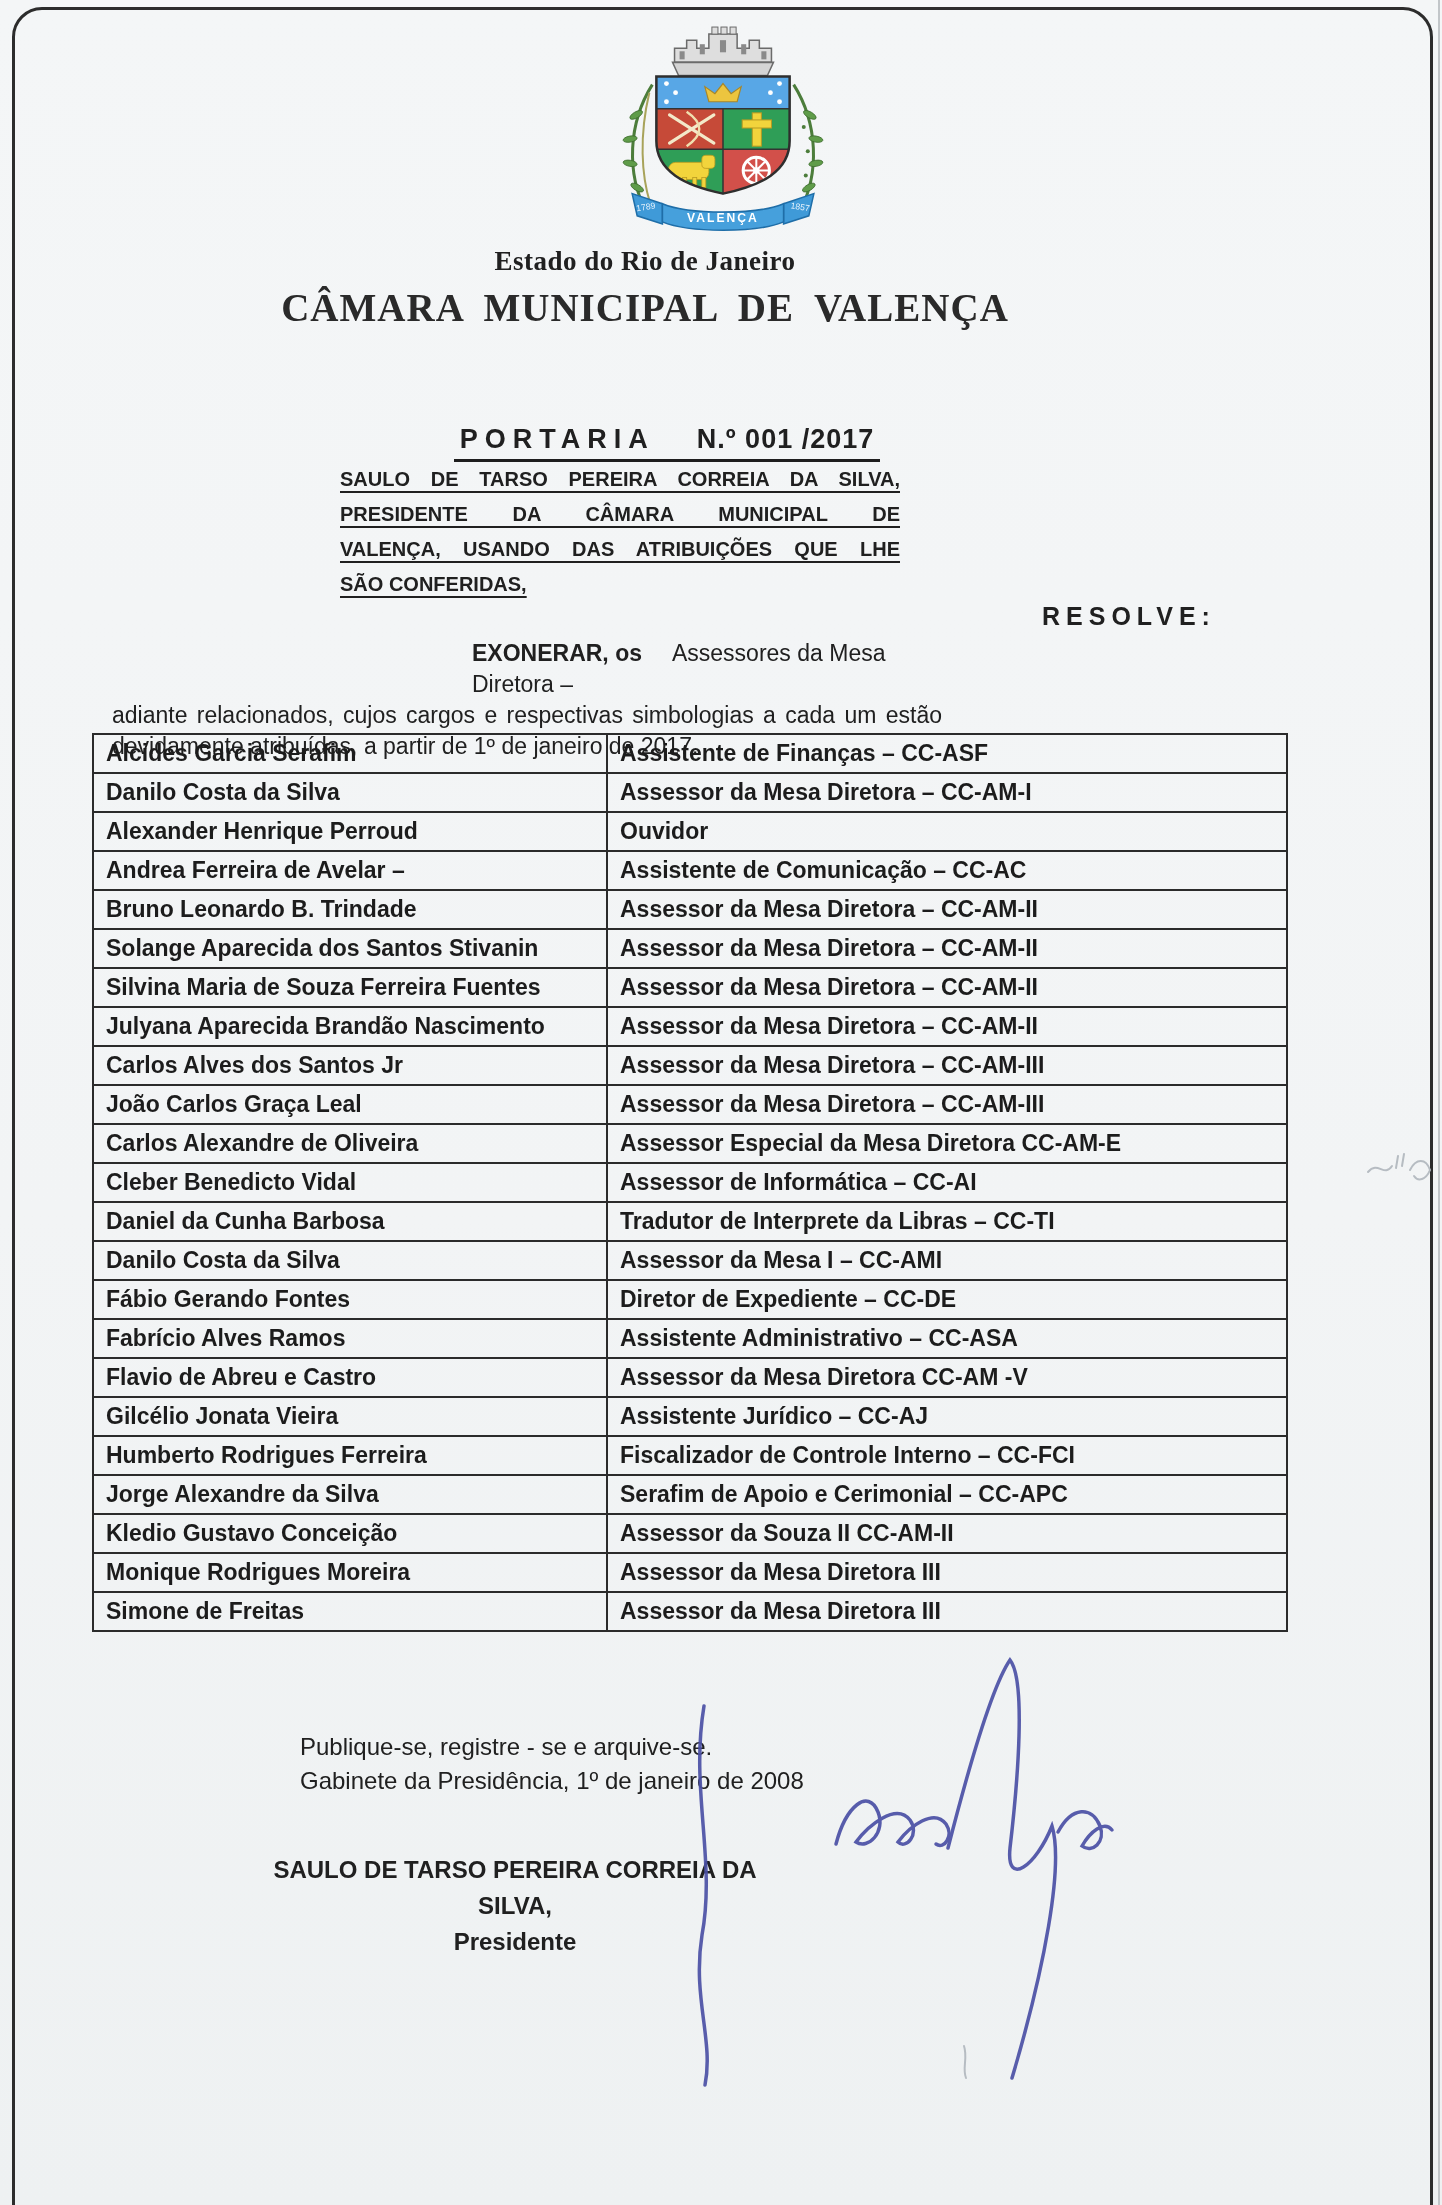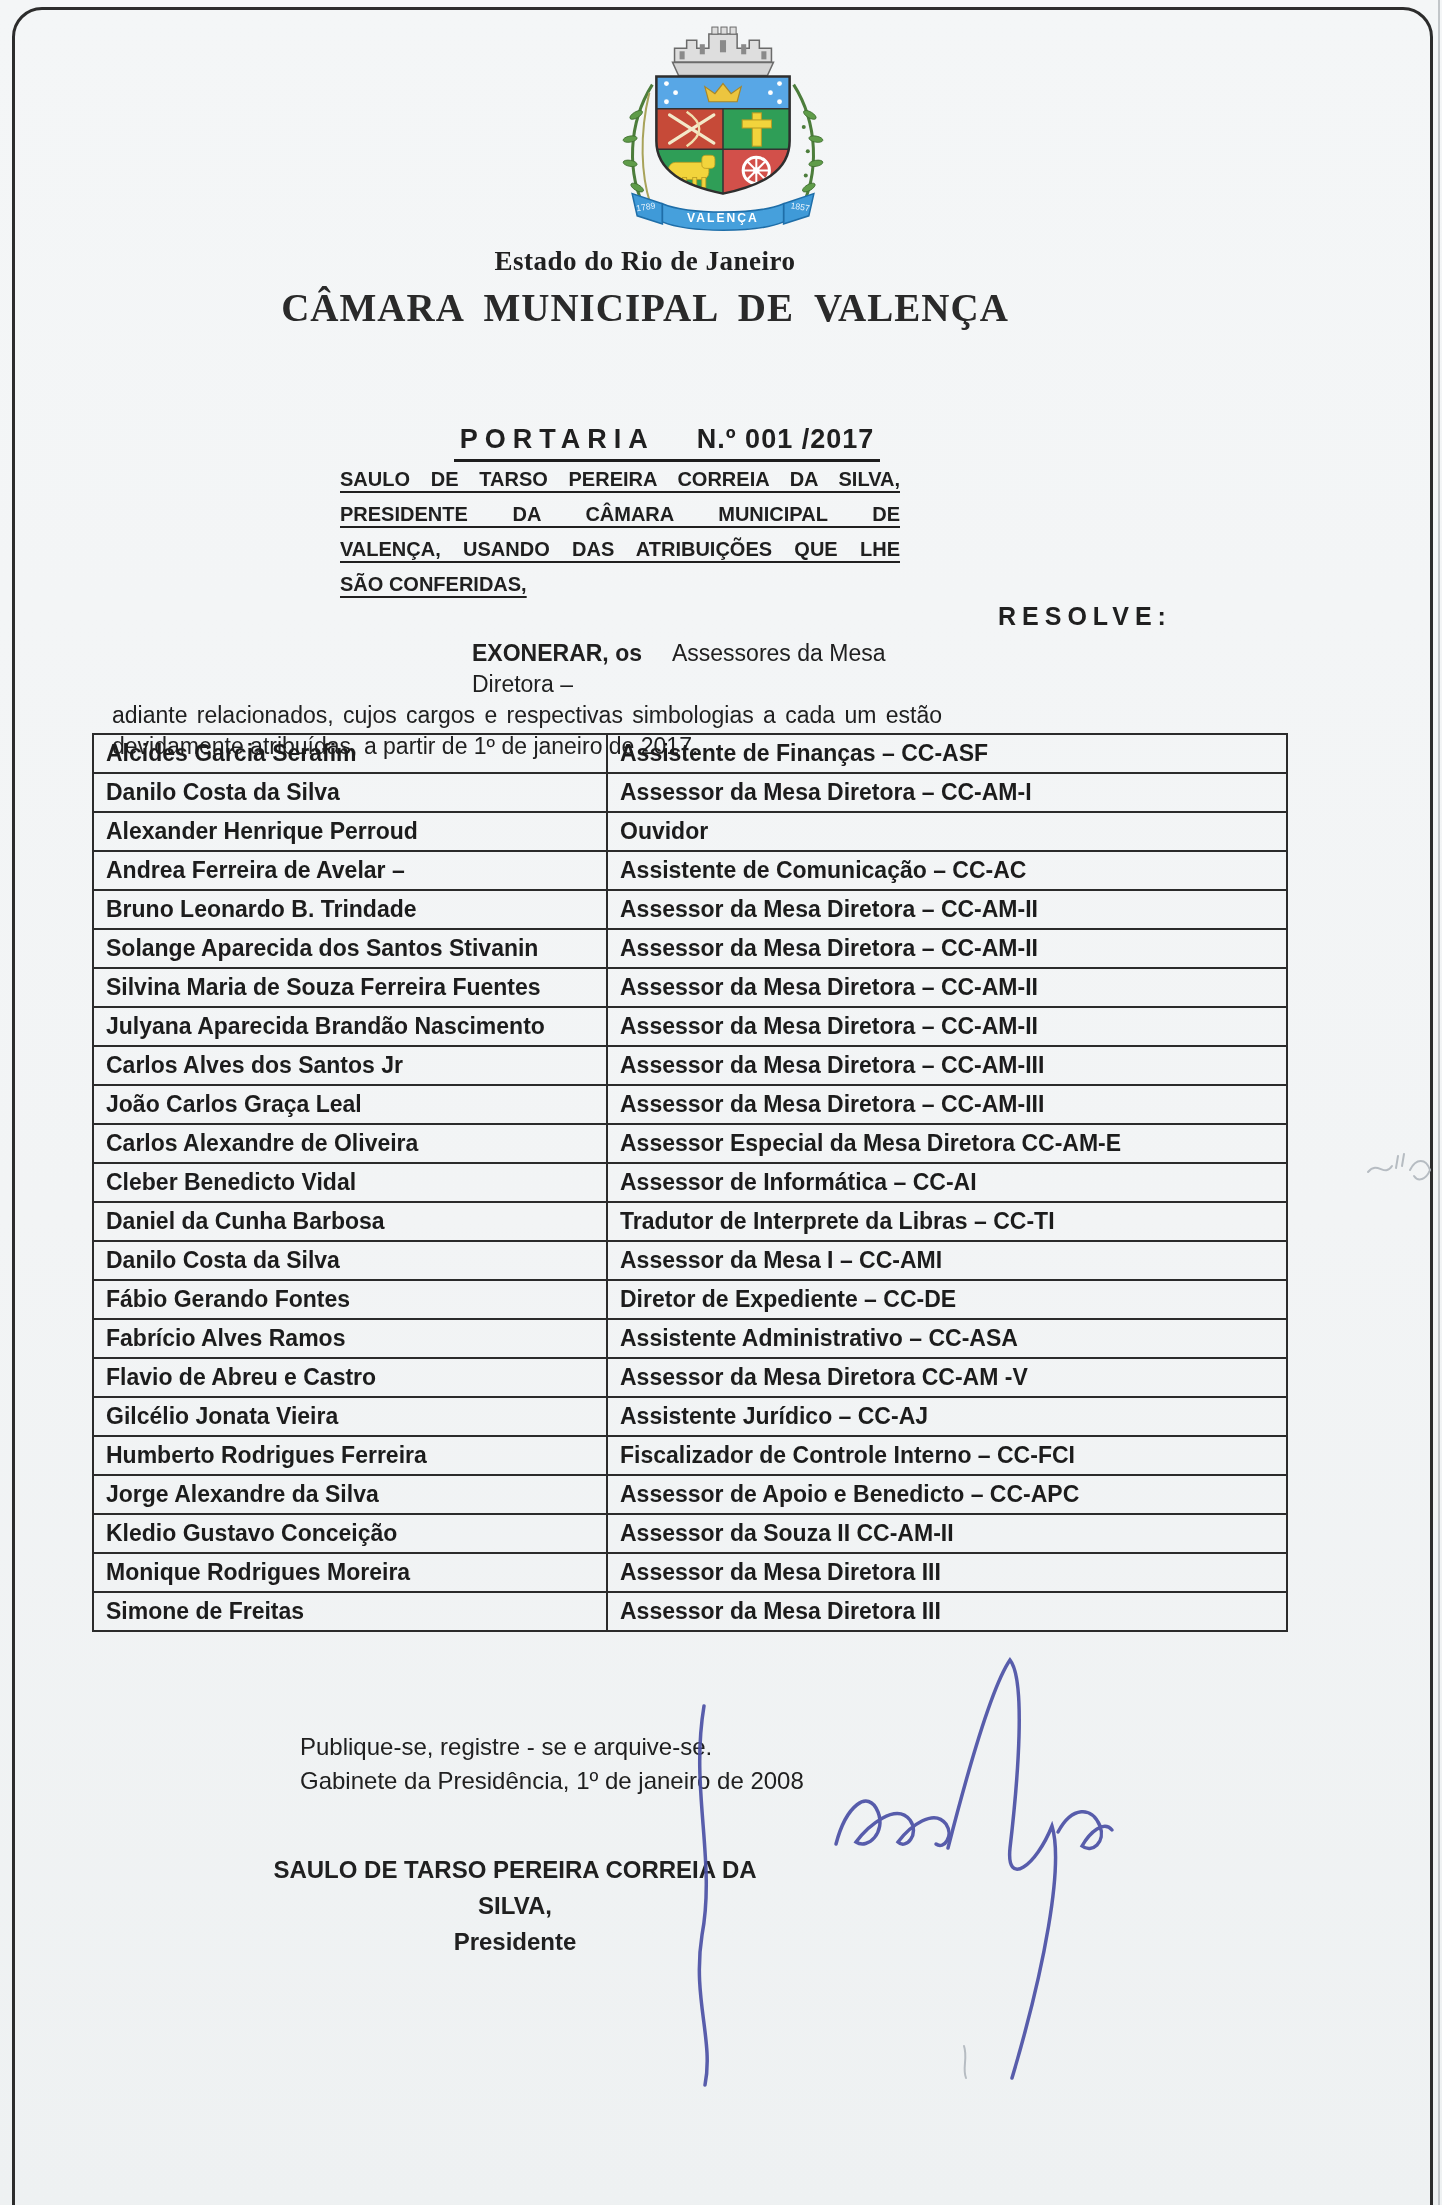--- a/index.html
+++ b/index.html
@@ -17,21 +17,21 @@
   .hdr { position:absolute; left:0; top:246px; width:1290px; text-align:center; }
   .hdr .state { font-family:"Liberation Serif", serif; font-weight:bold; font-size:27px; letter-spacing:0.5px; }
   .hdr .inst  { font-family:"Liberation Serif", serif; font-weight:bold; font-size:39px; letter-spacing:1px; word-spacing:10px; margin-top:8px; color:#2a2a2a; }
   .portaria { position:absolute; left:0; top:398px; width:1334px; text-align:center;margin-top:26px; }
   .portaria .u { display:inline-block; border-bottom:3px solid #1e1e1e; padding:0 6px 4px 6px; }
   .portaria .lbl { font-weight:bold; font-size:27px; letter-spacing:7px; }
   .portaria .num { font-weight:bold; font-size:27px; letter-spacing:1px; margin-left:42px; }
   .preamble { position:absolute; left:340px; top:462px; width:560px; font-weight:bold; font-size:20px; line-height:35px; }
   .preamble .pl { text-align:justify; text-align-last:justify; text-decoration:underline; text-decoration-thickness:2px; text-underline-offset:5px; }
   .preamble .pl.last { text-align-last:left; }
-  .resolve { position:absolute; left:998px; top:602px; font-weight:bold; font-size:25px; letter-spacing:6px; }
+  .resolve { position:absolute; left:1042px; top:602px; font-weight:bold; font-size:25px; letter-spacing:6px; }
   .bodypara { position:absolute; left:112px; top:638px; width:830px; font-size:23px; line-height:31px; }
   .bodypara .l1 { padding-left:360px; }
   .bodypara .lead { font-weight:bold; margin-right:30px; }
   .bodypara .l2 { text-align:justify; text-align-last:justify; }
   .roster { position:absolute; left:92px; top:733px; width:1196px; border-collapse:collapse; }
   .roster td { border:2px solid #2b2b2b; font-weight:bold; font-size:23px; line-height:31px; vertical-align:top; padding:3px 12px; color:#1c1c1c; }
   .roster td.c-name { width:470px; padding-right:30px; text-align:justify; }
   .closing { position:absolute; left:300px; top:1730px; font-size:24px; line-height:34px; }
   .signblock { position:absolute; left:250px; top:1852px; width:530px; text-align:center; font-weight:bold; font-size:24px; line-height:36px; }
   .ink { position:absolute; left:0; top:0; width:1442px; height:2205px; pointer-events:none; }
@@ -246,21 +246,21 @@
         <tr>
           <td class="c-name">Gilcélio Jonata Vieira</td>
           <td class="c-role">Assistente Jurídico – CC-AJ</td>
         </tr>
         <tr>
           <td class="c-name">Humberto Rodrigues Ferreira</td>
           <td class="c-role">Fiscalizador de Controle Interno – CC-FCI</td>
         </tr>
         <tr>
           <td class="c-name">Jorge Alexandre da Silva</td>
-          <td class="c-role">Assessor de Apoio e Benedicto – CC-APC</td>
+          <td class="c-role">Serafim de Apoio e Cerimonial – CC-APC</td>
         </tr>
         <tr>
           <td class="c-name">Kledio Gustavo Conceição</td>
           <td class="c-role">Assessor da Souza II CC-AM-II</td>
         </tr>
         <tr>
           <td class="c-name">Monique Rodrigues Moreira</td>
           <td class="c-role">Assessor da Mesa Diretora III</td>
         </tr>
         <tr>

